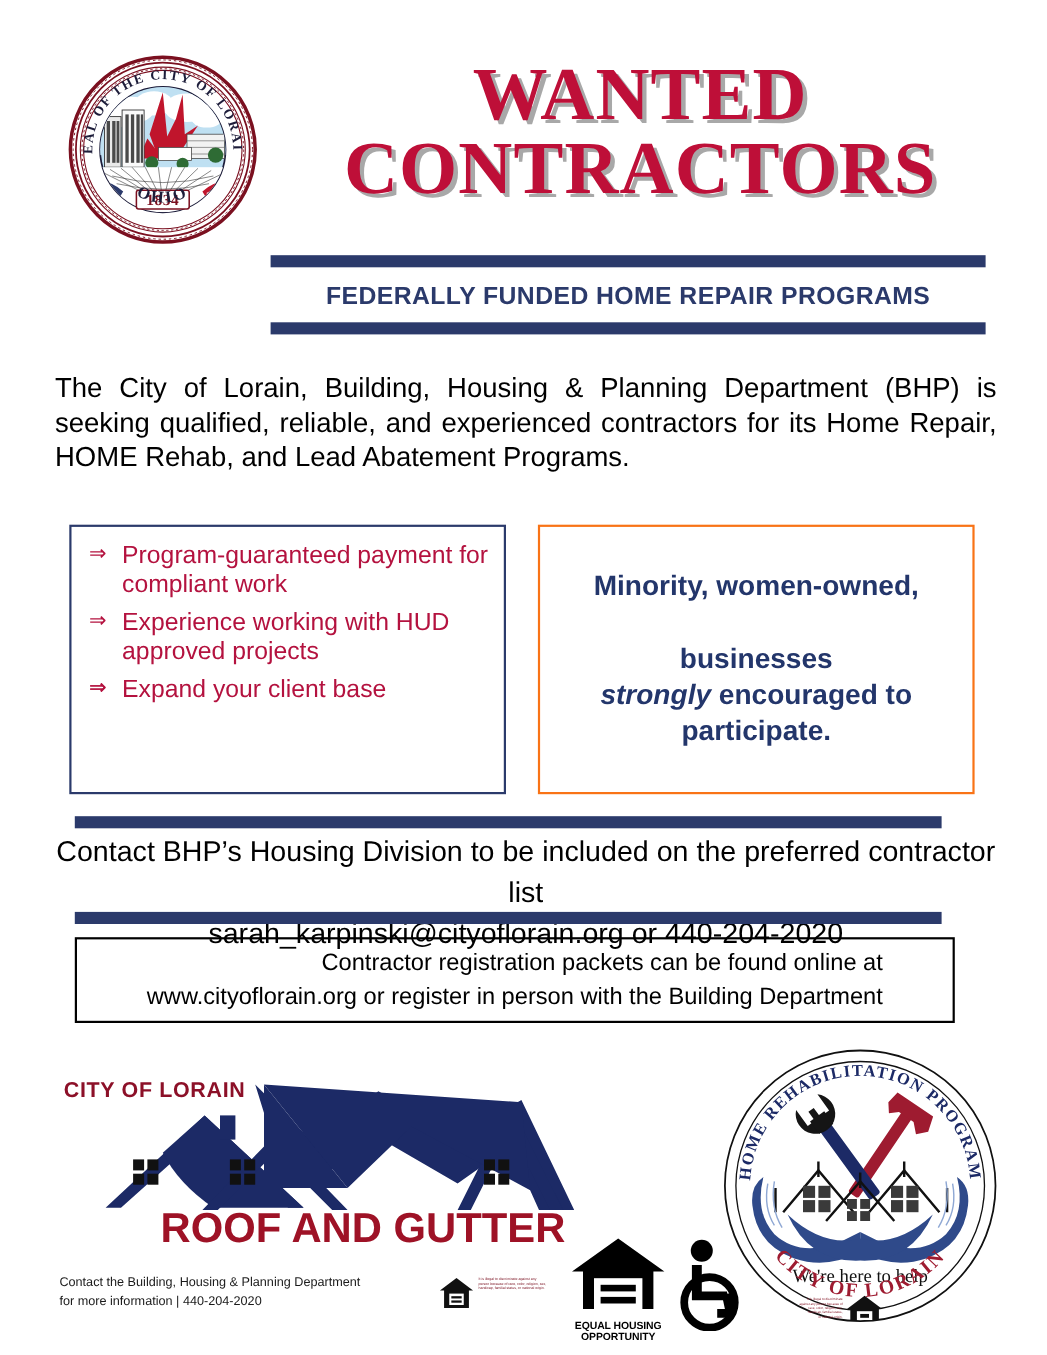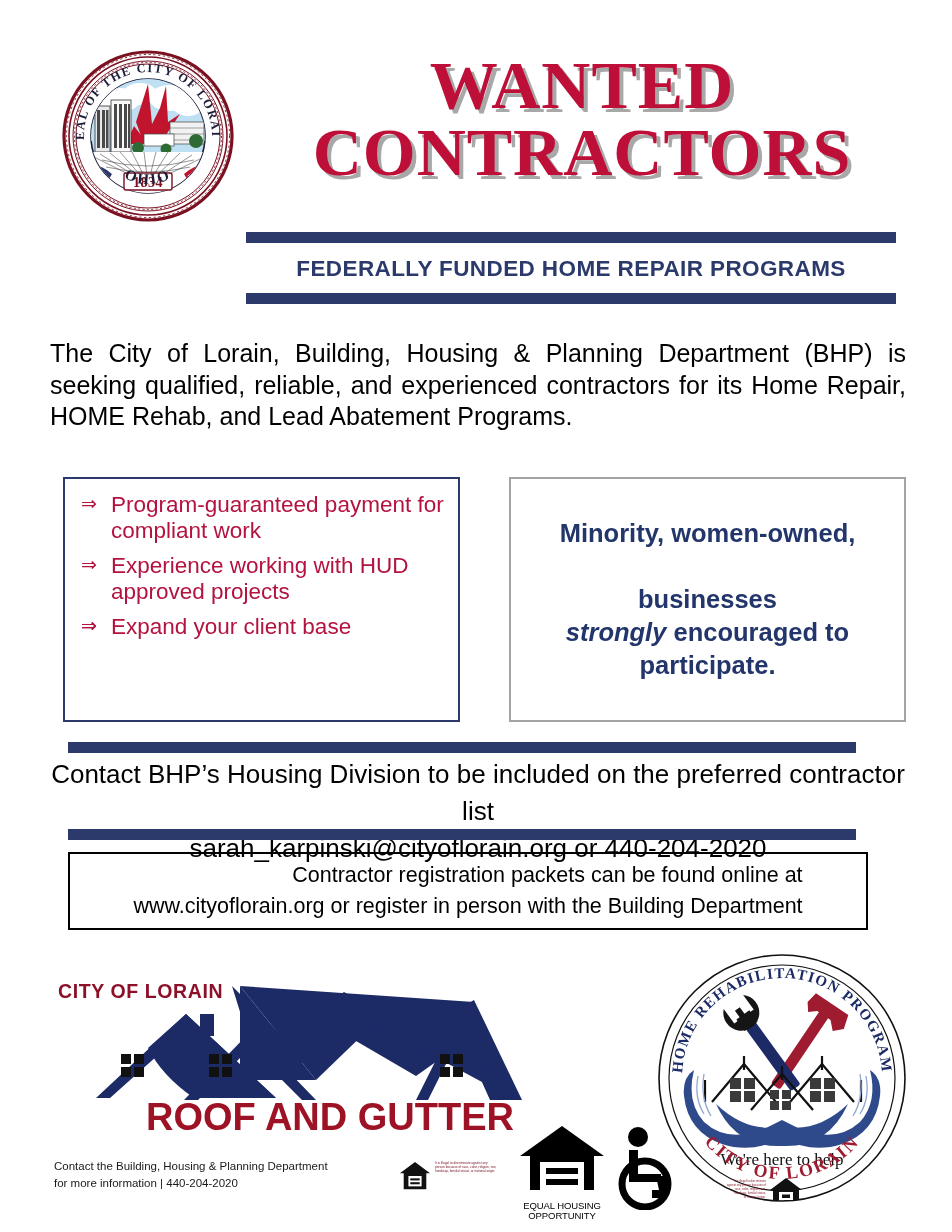--- a/index.html
+++ b/index.html
@@ -97,23 +97,23 @@
   }
   #bullet-list li .arrow {
     position: absolute;
     left: 4px; top: 1px;
     color: #B4123F;
     font-size: 19px;
   }
 
   #minority-box {
     position: absolute;
-    left: 509px; top: 477px;
+    left: 489px; top: 477px;
     width: 397px; height: 245px;
-    border: 2px solid #a3a3a3;
+    border: 2px solid #f97316;
     box-sizing: border-box;
     background: #fff;
     display: flex;
     align-items: center;
     justify-content: center;
   }
   #minority-text {
     text-align: center;
     color: #23366B;
     font-size: 25.5px;
@@ -206,21 +206,21 @@
     position: absolute;
     left: 518px; top: 1122px;
     width: 88px; height: 100px;
   }
   #eho-caption {
     position: absolute;
     left: 0; bottom: 0;
     width: 88px;
     text-align: center;
     font-size: 9.5px;
-    font-weight: normal;
+    font-weight: bold;
     line-height: 1.12;
     letter-spacing: -0.1px;
   }
   #wheelchair-logo {
     position: absolute;
     left: 612px; top: 1124px;
     width: 74px; height: 86px;
   }
 
   #rehab-seal {

